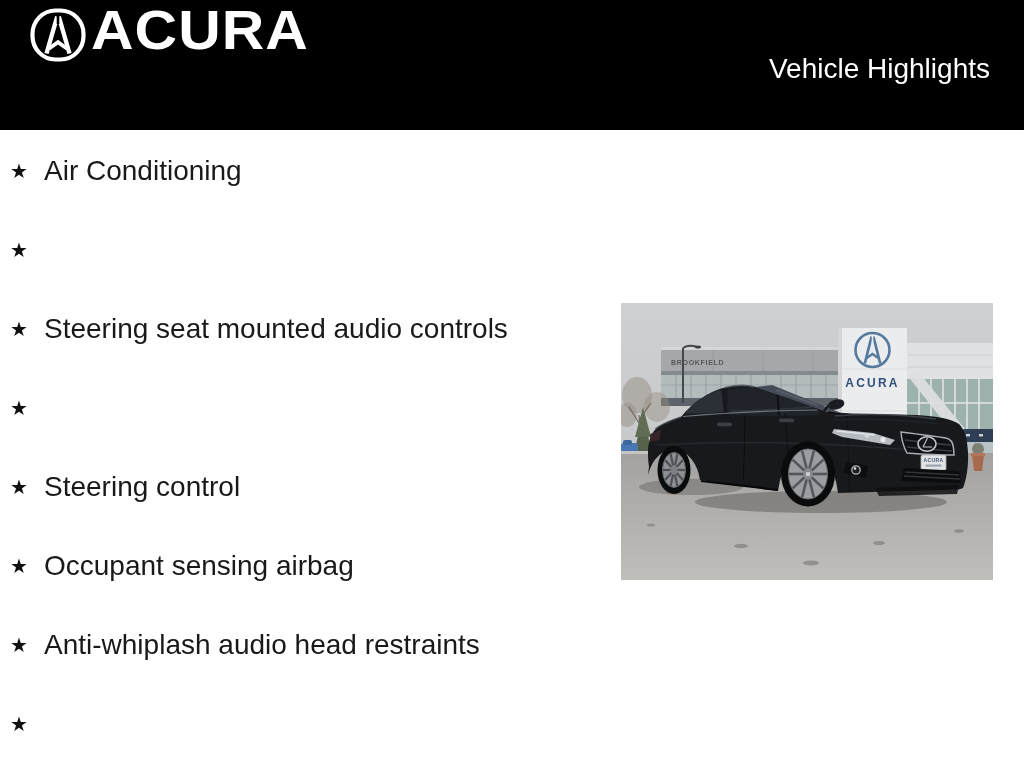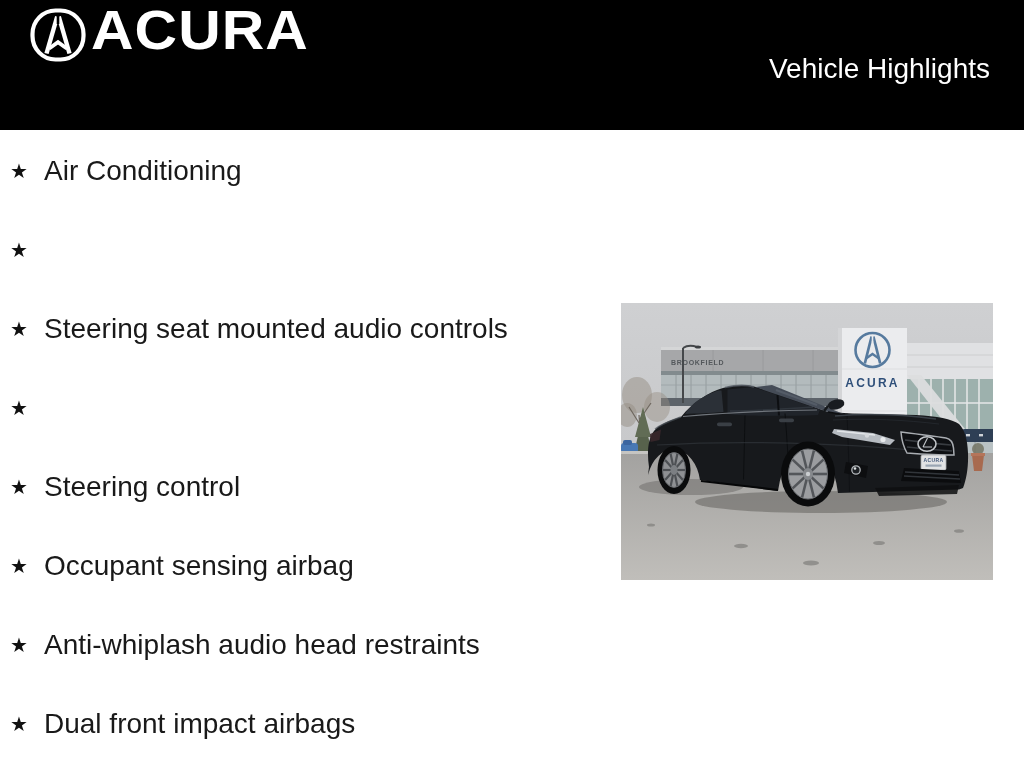--- a/index.html
+++ b/index.html
@@ -69,21 +69,20 @@
     <li class="item">
       <span class="star">★</span>
       <span>Occupant sensing airbag</span>
       </li>
     <li class="item">
       <span class="star">★</span>
       <span>Anti-whiplash audio head restraints</span>
       </li>
     <li class="item">
       <span class="star">★</span>
-      <span>Dual front impact airbags</span>
       </li>
   </ul>
 
   <div class="photo" aria-label="Black sedan parked in front of the Acura of Brookfield dealership">
     <svg viewBox="0 0 372 277">
       <defs>
         <linearGradient id="skyG" x1="0" y1="0" x2="0" y2="1">
           <stop offset="0" stop-color="#cfd0d2"></stop>
             <stop offset="1" stop-color="#c1c2c4"></stop>
         </linearGradient>

